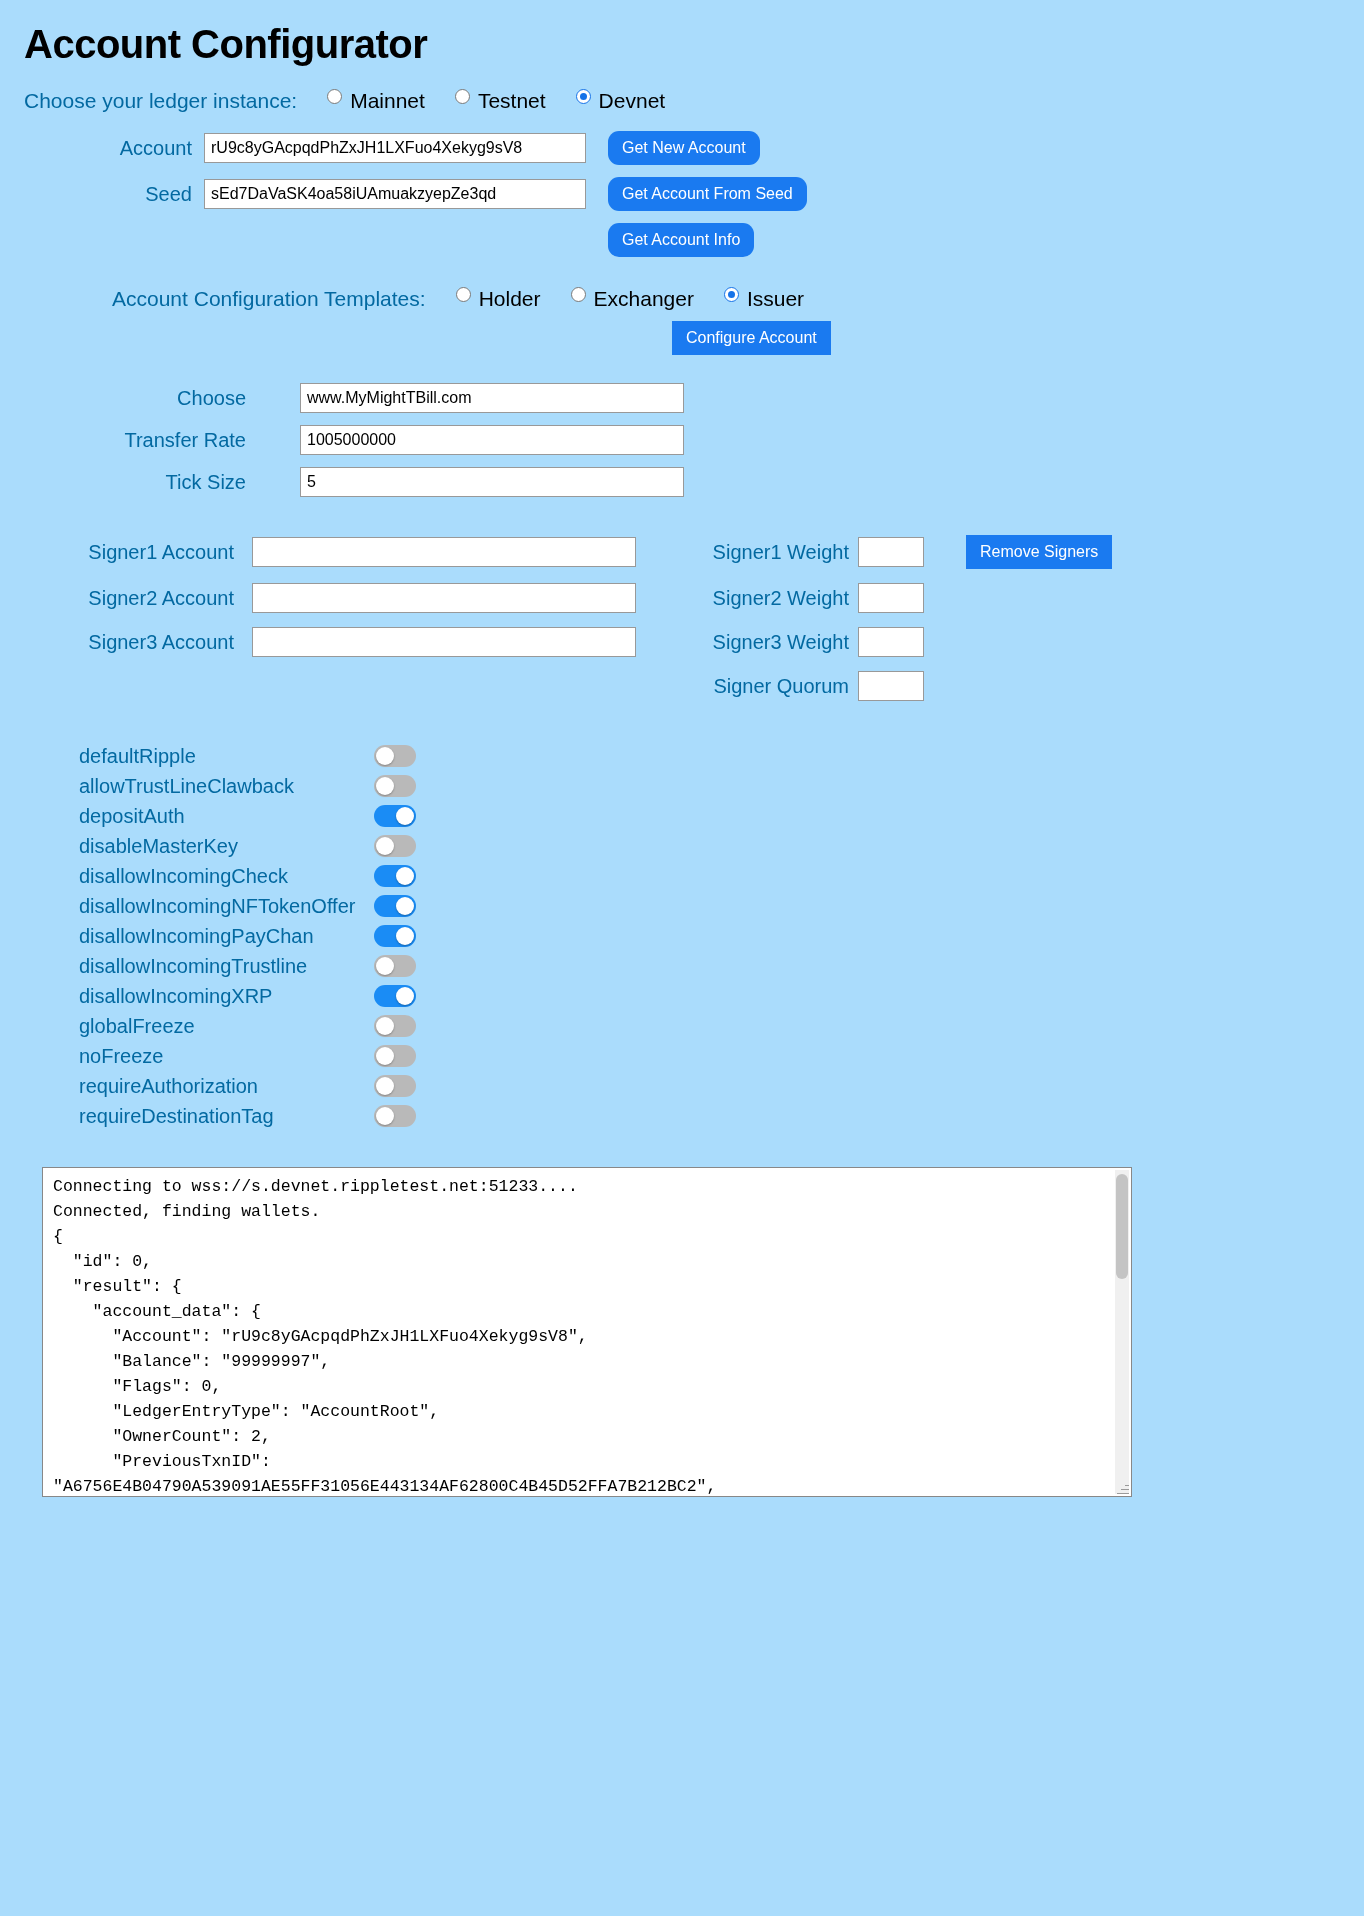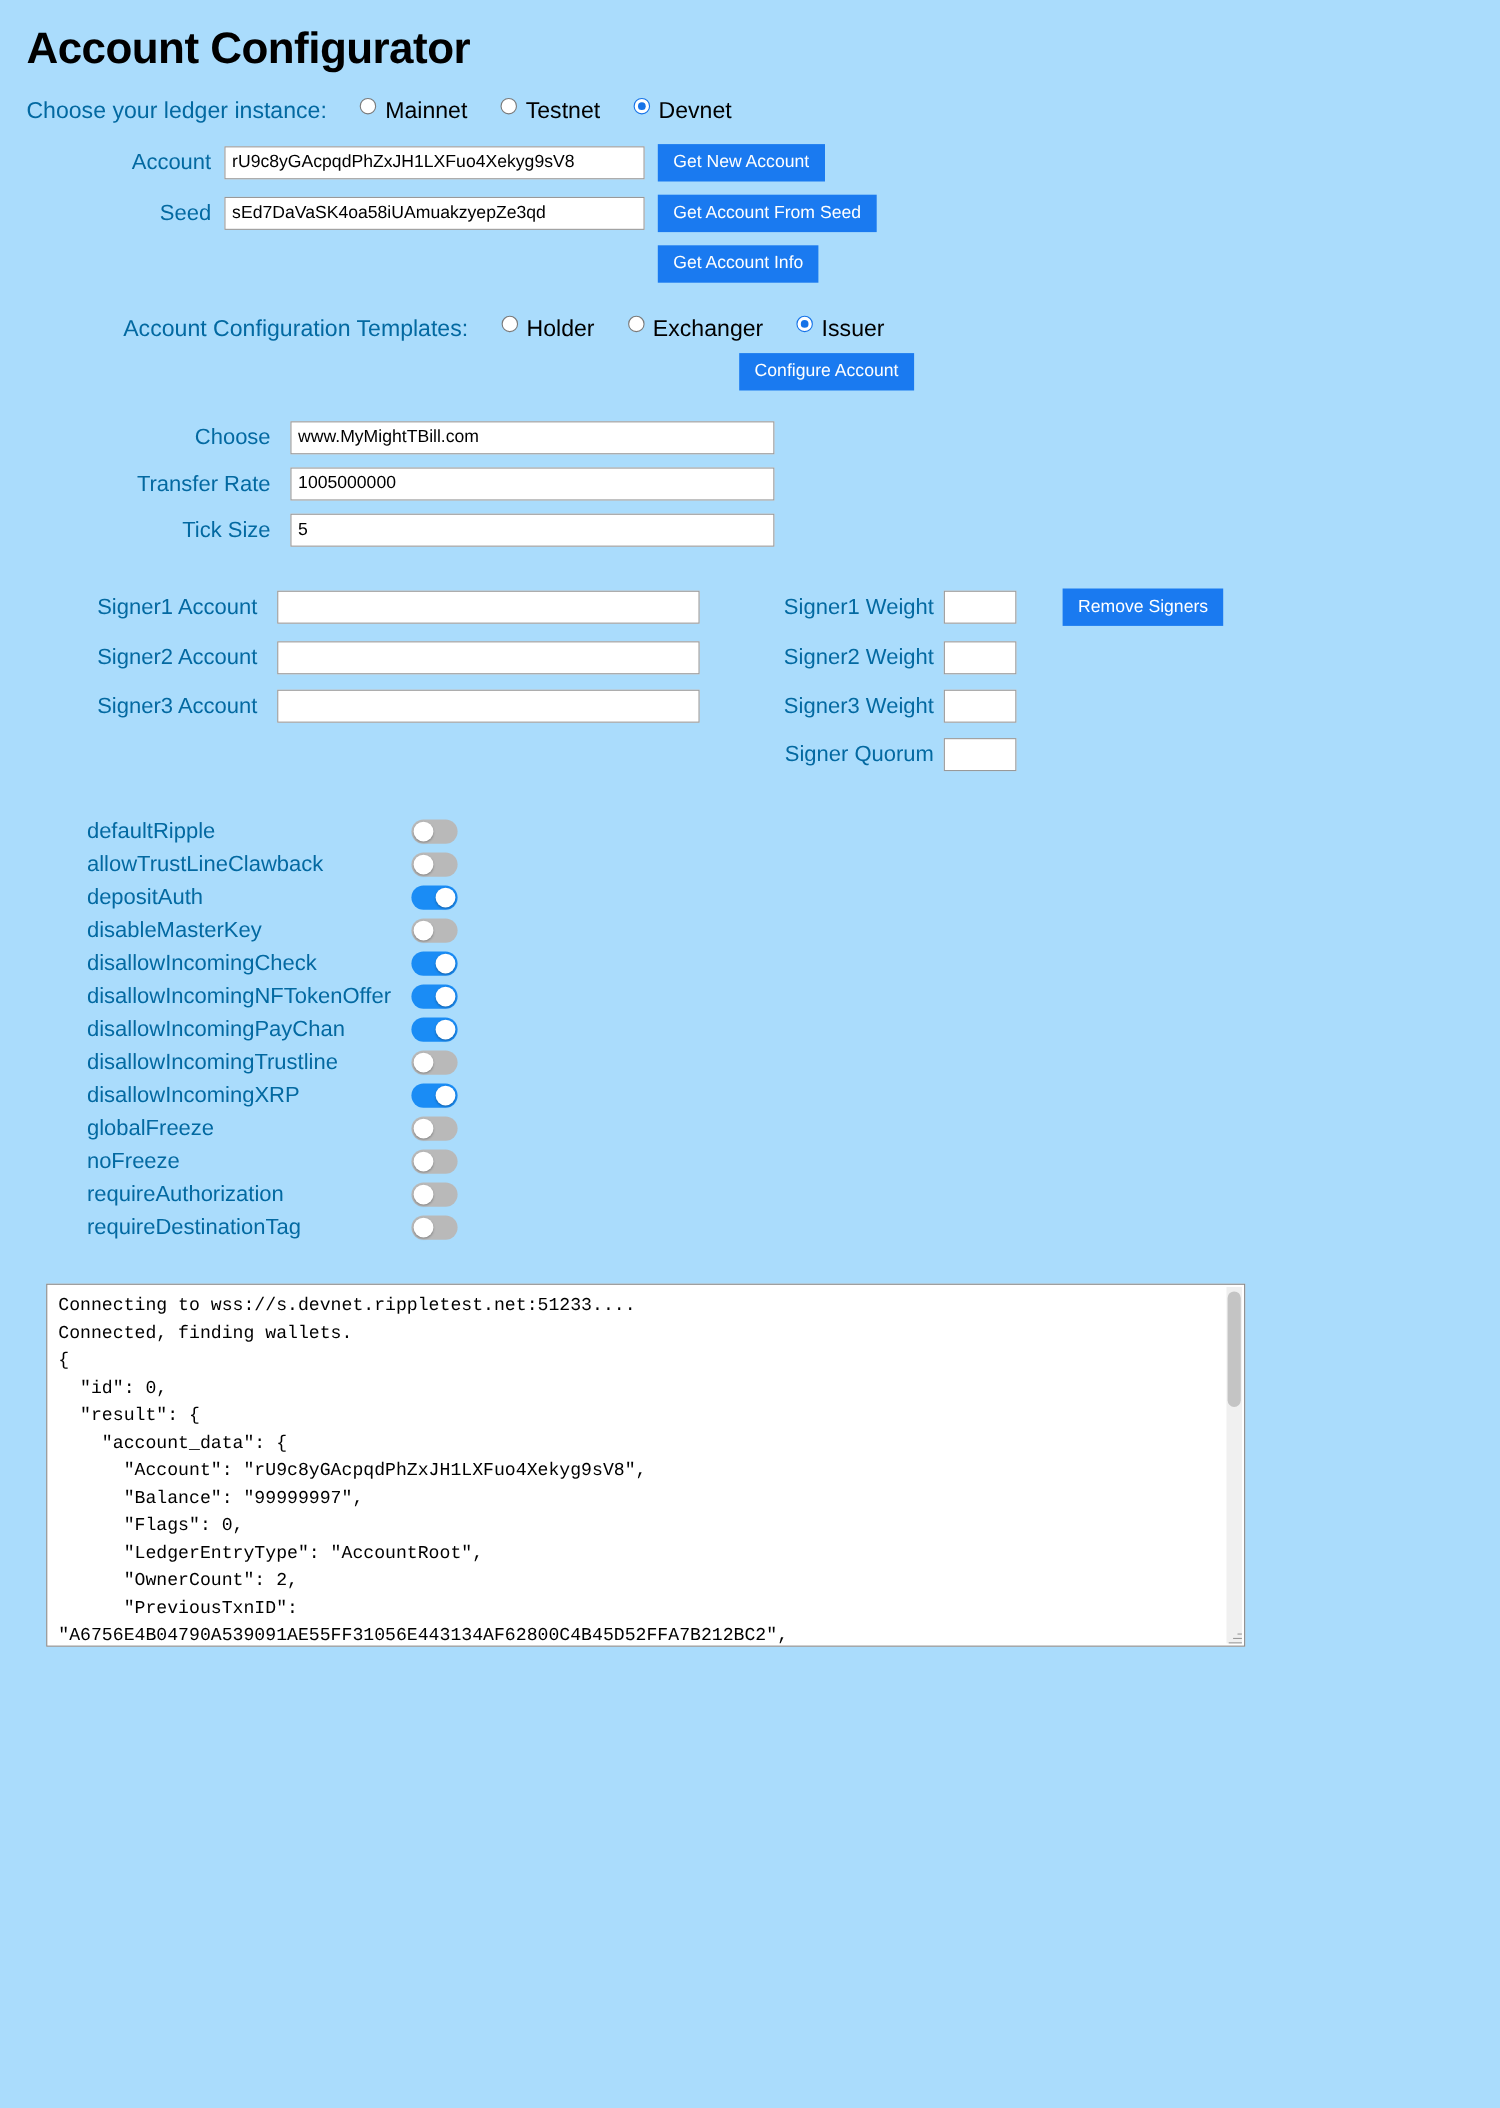--- a/index.html
+++ b/index.html
@@ -100,42 +100,42 @@
     background: #1a7af0;
     color: #fff;
     border: none;
     font-size: 16px;
     font-family: "Liberation Sans", sans-serif;
     padding: 9px 14px;
     cursor: pointer;
     line-height: 1;
     white-space: nowrap;
   }
-  .btn-gap { margin-left: 12px; }
+  .btn-gap { margin-left: 22px; border-radius: 11px; }
   .templates-row {
     display: flex;
     align-items: center;
     margin-top: 30px;
     margin-bottom: 10px;
     padding-left: 88px;
   }
   .templates-label { font-size: 21px; }
   .config-btn-row {
     display: flex;
     padding-left: 648px;
     margin-bottom: 28px;
   }
   .small-field-label {
     width: 240px;
     text-align: right;
     font-size: 20px;
     padding-right: 18px;
     box-sizing: border-box;
   }
-  .mid-input { width: 440px; }
+  .mid-input { width: 384px; margin-left: 36px; }
   .signer-area {
     margin-top: 38px;
   }
   .signer-row {
     display: flex;
     align-items: center;
     margin-bottom: 14px;
   }
   .signer-label {
     width: 228px;

